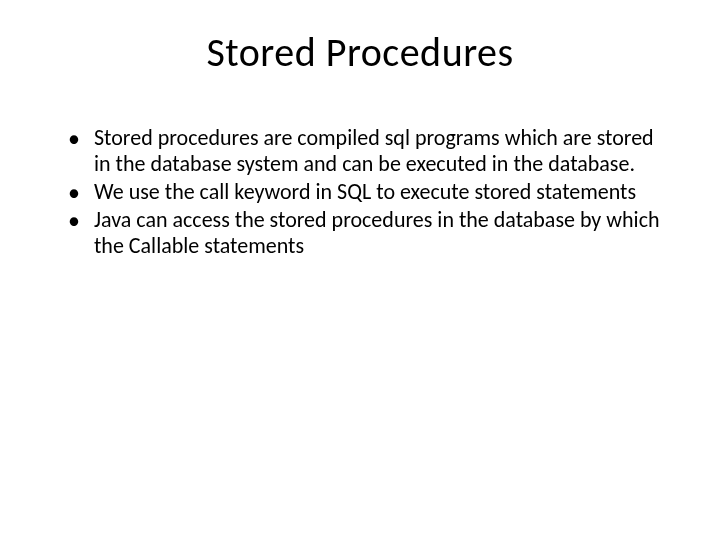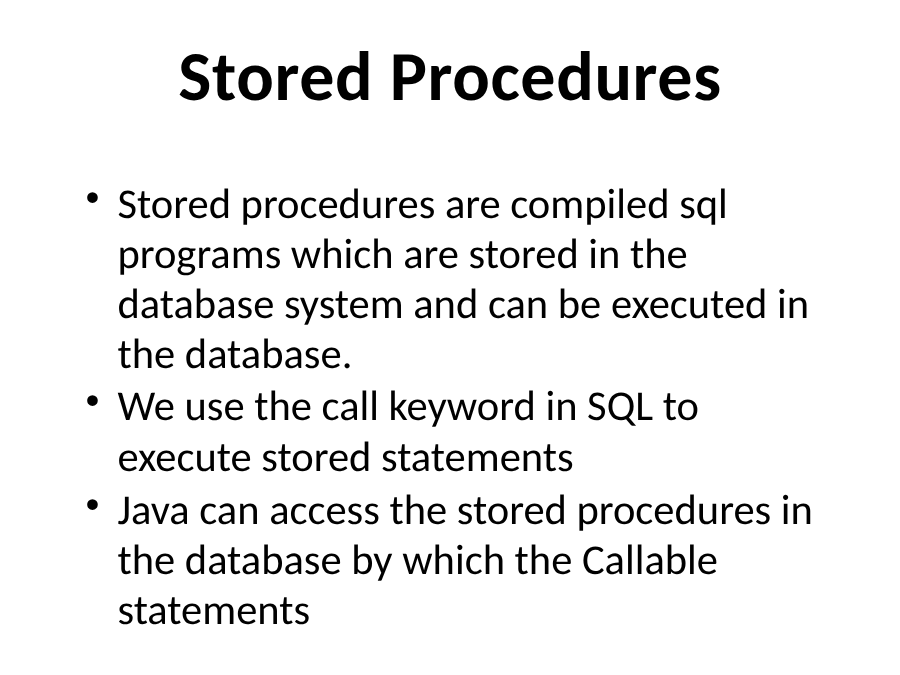--- a/index.html
+++ b/index.html
@@ -14,32 +14,32 @@
       font-family: Calibri, "Segoe UI", Arial, sans-serif;
       color: #000000;
       overflow: hidden;
     }
     .slide {
       width: 100%;
       height: 100%;
       padding: 28px 50px 40px 50px;
     }
     .title {
-      font-size: 56px;
-      font-weight: 700;
+      font-size: 40px;
+      font-weight: 400;
       text-align: center;
       margin-bottom: 48px;
       letter-spacing: 0.5px;
     }
     .bullets {
       list-style: none;
       padding-left: 18px;
     }
     .bullets li {
-      font-size: 34px;
+      font-size: 22px;
       line-height: 1.18;
       margin-bottom: 2px;
       position: relative;
       padding-left: 26px;
     }
     .bullets li::before {
       content: "•";
       position: absolute;
       left: 0;
       top: 0;

